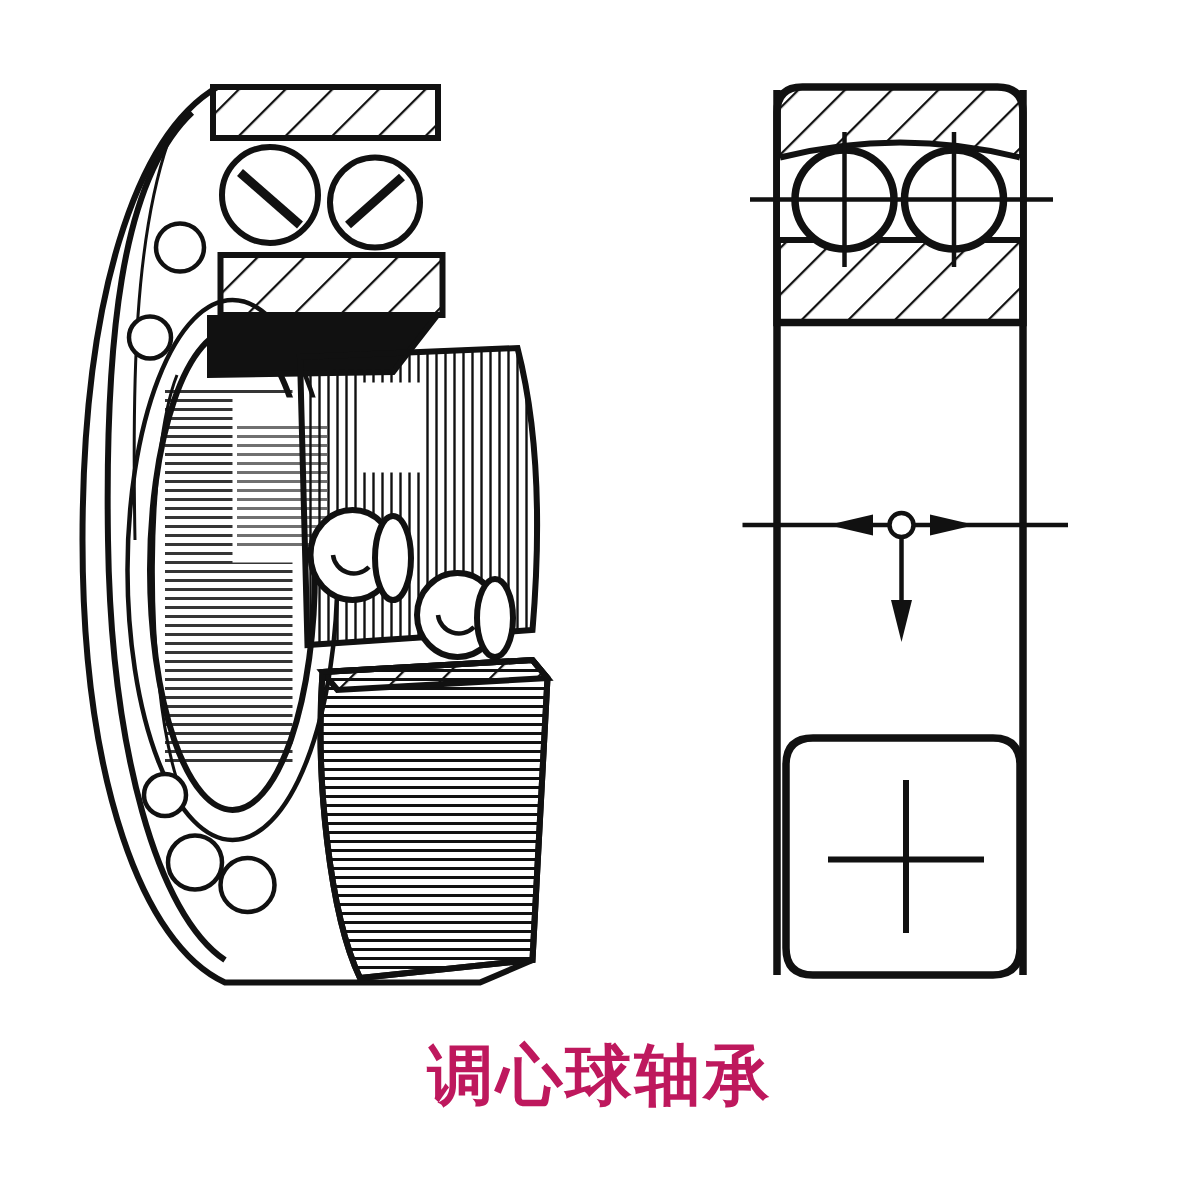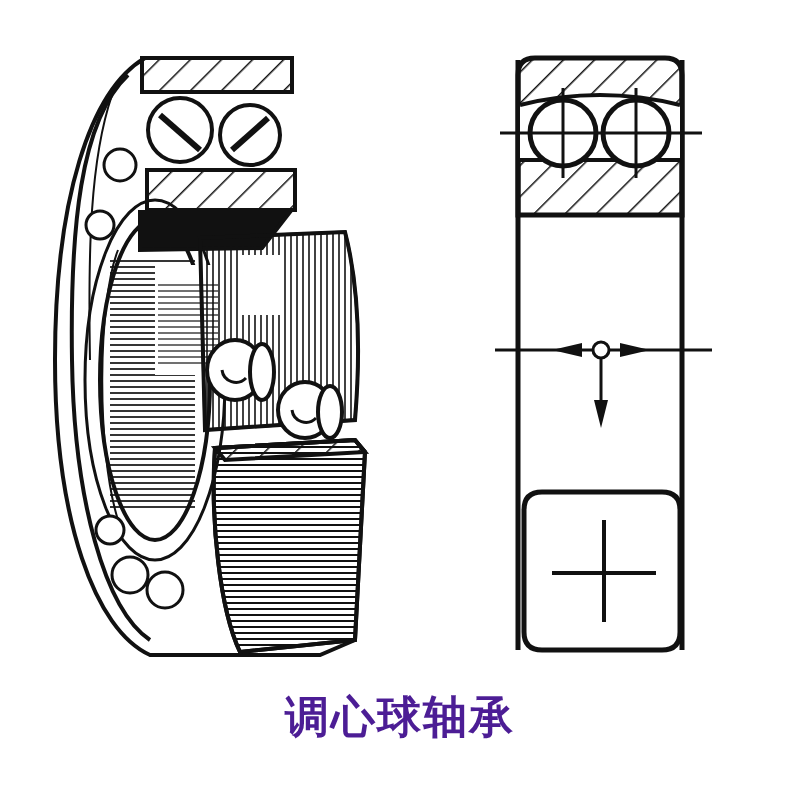--- a/index.html
+++ b/index.html
@@ -1,21 +1,21 @@
 <!DOCTYPE html>
 <html><head>
   <meta charset="utf-8">
   <style>
     html, body { margin: 0; padding: 0; background: #ffffff; }
     body { width: 800px; height: 800px; position: relative; overflow: hidden; font-family: "DejaVu Sans", sans-serif; }
     .stage { position: absolute; left: 0; top: 0; width: 800px; height: 800px; }
     svg { position: absolute; left: 0; top: 0; }
     .caption {
       position: absolute; left: 0; width: 800px; top: 688px; text-align: center;
-      font-size: 44px; font-weight: bold; color: #4c1d95; letter-spacing: 2px;
+      font-size: 44px; font-weight: bold; color: #be185d; letter-spacing: 2px;
       font-family: "DejaVu Sans", sans-serif;
     }
   </style>
 </head>
 <body>
 
 <div class="stage">
 
   <svg width="800" height="800" viewBox="0 0 800 800">
     <defs>

